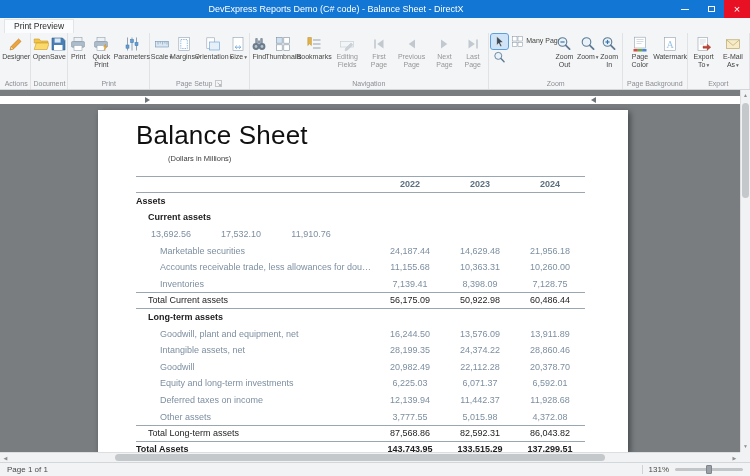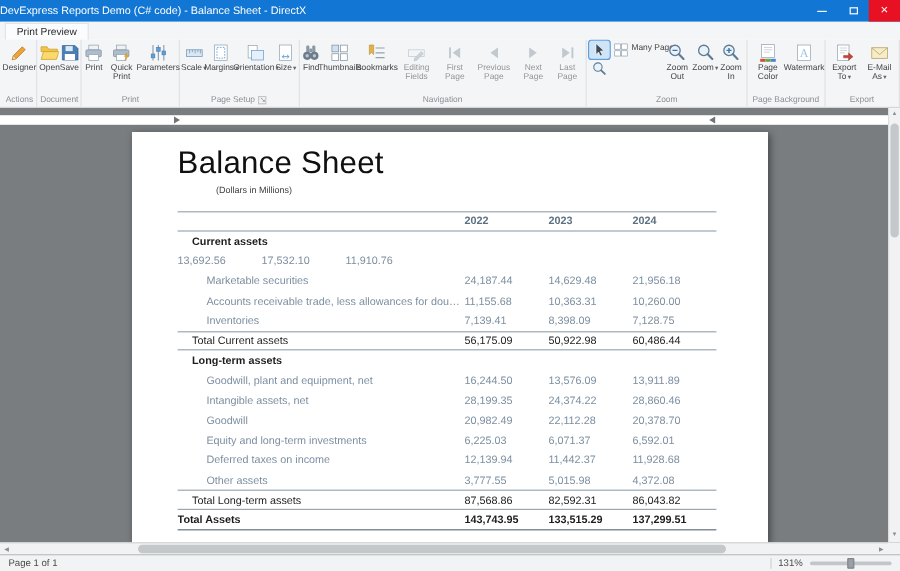--- a/index.html
+++ b/index.html
@@ -1,21 +1,21 @@
 <!DOCTYPE html>
 <html style="--titlebar: #1176d4; --close-button: #e81123; --accent: #3f93d8; --doc-bg: #797d80; --data-text: #7d8fa1; --line: #9aa7b1;"><head>
 <meta charset="utf-8">
 <style>
   * { margin:0; padding:0; box-sizing:border-box; }
   html,body { width:750px; height:476px; overflow:hidden; }
   body { font-family:"Liberation Sans","DejaVu Sans",sans-serif; background:#fff; position:relative; user-select:none; }
 
   
   .titlebar { height:18px; background:var(--titlebar,#1176d4); color:#fff; position:relative; display:flex; align-items:center; }
-  .titlebar .title { position:absolute; left:0; right:78px; text-align:left; font-size:9px; line-height:18px; white-space:nowrap; overflow:hidden; }
+  .titlebar .title { position:absolute; left:0; right:78px; text-align:center; font-size:9px; line-height:18px; white-space:nowrap; overflow:hidden; }
   .win-buttons { position:absolute; right:0; top:0; display:flex; height:18px; }
   .win-btn { width:26px; height:18px; display:flex; align-items:center; justify-content:center; color:#fff; font-size:10px; }
   .win-btn .min-glyph { width:8px; height:1px; background:#fff; display:block; }
   .win-btn .max-glyph { width:7px; height:6px; border:1px solid #fff; display:block; }
   .win-btn.close { background:var(--close-button,#e81123); font-size:11px; }
 
   
   .tabrow { height:15px; background:#f4f5f6; display:flex; align-items:flex-end; padding-left:4px; }
   .rtab { font-size:8.5px; color:#2b2b2b; padding:1px 9px 2px; background:#fbfcfd; border:1px solid #e2e4e6; border-bottom:none; }
 
@@ -37,27 +37,27 @@
   .rbtn.disabled { opacity:.55; }
   .rstack { display:flex; flex-direction:column; gap:1px; justify-content:flex-start; }
 
   
   .doc-area { position:relative; height:372px; background:var(--doc-bg,#797d80); overflow:hidden; }
   .ruler { position:absolute; left:0; top:6px; height:8px; width:740px; background:#ffffff; }
   .marker { position:absolute; top:1px; width:0; height:0; border-top:3px solid transparent; border-bottom:3px solid transparent; }
   .marker.m-left { left:145px; border-left:5px solid #6f747a; }
   .marker.m-right { left:591px; border-right:5px solid #6f747a; }
 
-  .page { position:absolute; left:110px; top:20px; width:530px; height:342px; background:#fff; box-shadow:2px 2px 6px rgba(0,0,0,.45); padding:10px 43px 0 38px; overflow:hidden; }
+  .page { position:absolute; left:98px; top:20px; width:530px; height:342px; background:#fff; box-shadow:2px 2px 6px rgba(0,0,0,.45); padding:10px 43px 0 38px; overflow:hidden; }
   .report-title { font-size:26px; font-weight:400; color:#101010; letter-spacing:.2px; }
   .report-subtitle { font-size:7.5px; color:#3c3c3c; margin-top:3px;padding-left:32px; }
   .rtable { margin-top:13px; }
   .trow { display:flex; align-items:center; height:16.6px; font-size:9px; color:#1d1d1d; }
   .tlabel { flex:1; white-space:nowrap; overflow:hidden; text-overflow:ellipsis; }
-  .tval { width:70px; text-align:left; flex:none; }
+  .tval { width:70px; text-align:center; flex:none; }
   .trow.header { color:#5d7081; font-weight:bold; border-top:1px solid var(--line,#9aa7b1); border-bottom:1px solid var(--line,#9aa7b1); }
   .trow.section .tlabel { font-weight:bold; }
   .trow.subsection .tlabel { font-weight:bold; padding-left:12px; }
   .trow.data { color:var(--data-text,#7d8fa1); }
   .trow.data .tlabel { padding-left:24px; }
   .trow.total { font-weight:normal; border-top:1px solid var(--line,#9aa7b1); border-bottom:1px solid var(--line,#9aa7b1); }
   .trow.total .tlabel { padding-left:12px; }
   .trow.grandtotal { font-weight:bold; border-bottom:1px solid #66727d; }
 
   
@@ -447,20 +447,26 @@
   <div class="page">
     <div class="report-title">Balance Sheet</div>
     <div class="report-subtitle">(Dollars in Millions)</div>
     <div class="rtable" id="report-table">
         <div class="trow header">
           <div class="tlabel"></div>
           <div class="tval">2022</div>
           <div class="tval">2023</div>
           <div class="tval">2024</div>
         </div>
+        <div class="trow section">
+          <div class="tlabel">Assets</div>
+          <div class="tval"></div>
+          <div class="tval"></div>
+          <div class="tval"></div>
+        </div>
         <div class="trow subsection">
           <div class="tlabel">Current assets</div>
           <div class="tval"></div>
           <div class="tval"></div>
           <div class="tval"></div>
         </div>
         <div class="trow data">
           <div class="tval">13,692.56</div>
           <div class="tval">17,532.10</div>
           <div class="tval">11,910.76</div>

